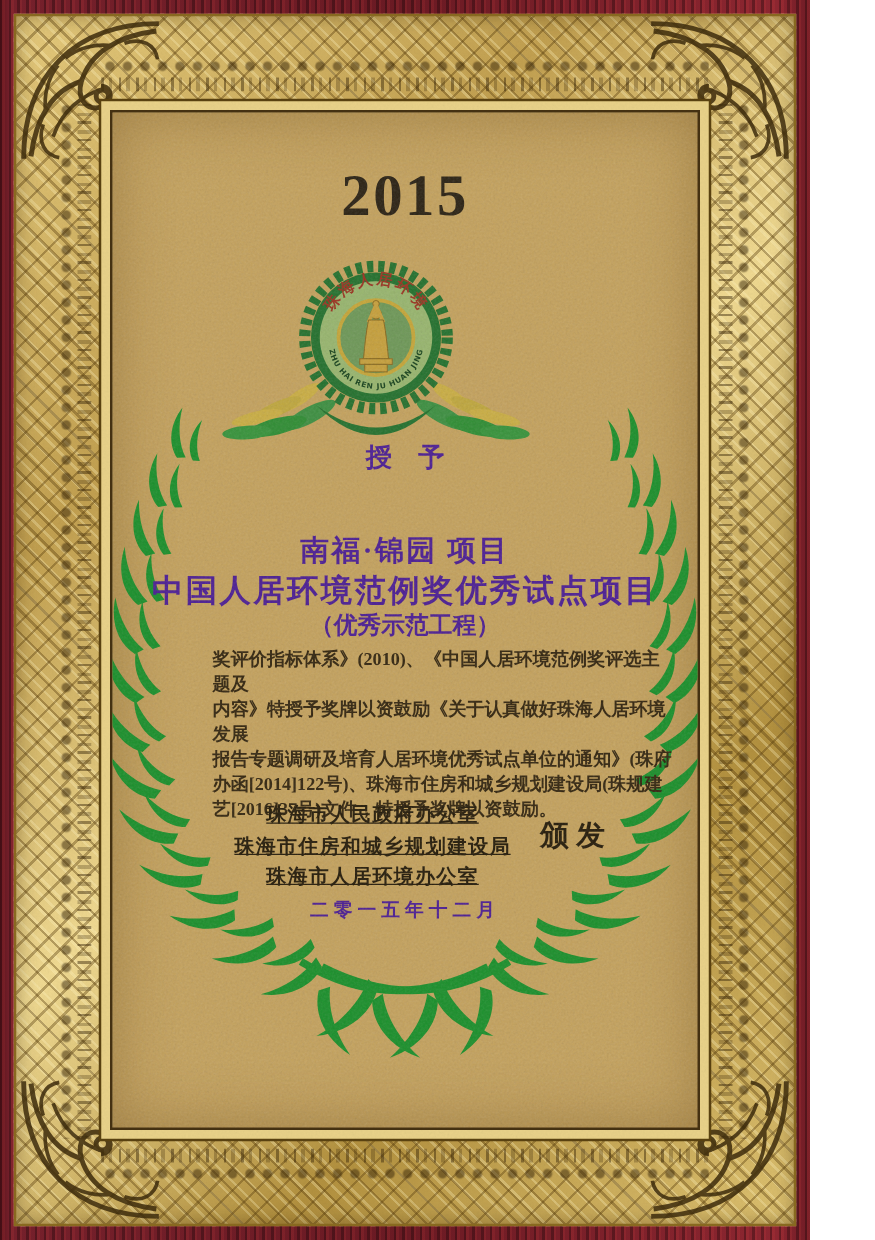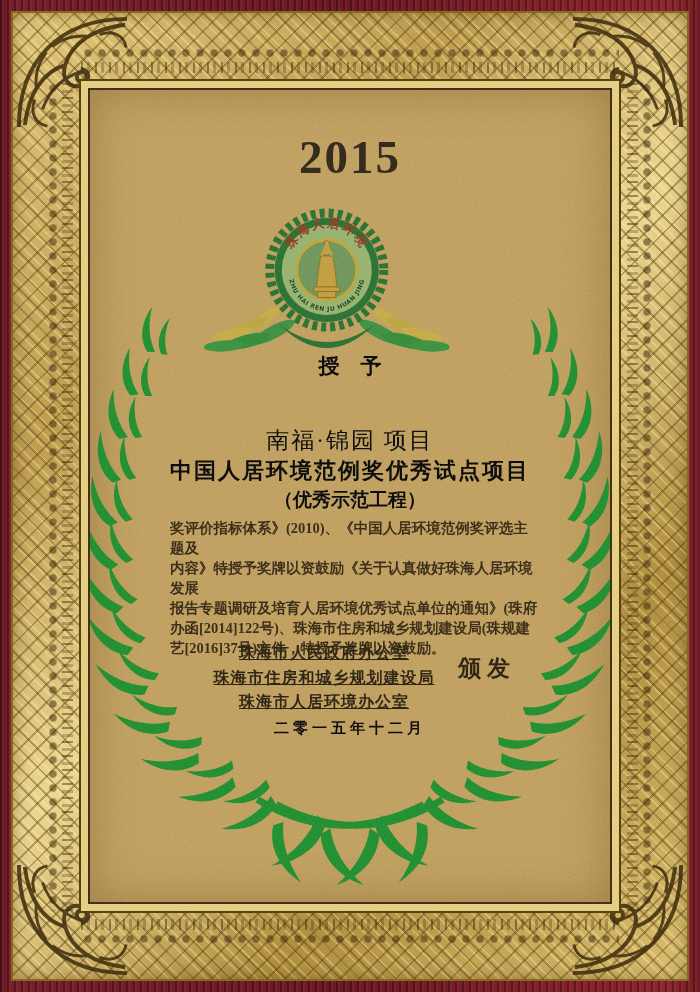--- a/index.html
+++ b/index.html
@@ -1,18 +1,18 @@
 <!DOCTYPE html>
 <html><head>
 <meta charset="utf-8">
 <style>
   html,body{margin:0;padding:0;}
   body{width:700px;height:992px;overflow:hidden;
        font-family:"Liberation Serif","DejaVu Serif",serif;}
-  .photo{position:relative;width:700px;height:992px;
+  .photo{position:relative;width:648px;height:992px;
     background:
       repeating-linear-gradient(90deg, rgba(0,0,0,.28) 0 2px, rgba(255,80,70,.10) 2px 4px, rgba(0,0,0,0) 4px 7px),
       linear-gradient(90deg,#5c141d 0,#75202b 8px,#6a1a23 50%,#8c2630 96%,#6f1c25 100%);}
   .gold-frame{position:absolute;inset:11px;
     background:
       repeating-linear-gradient(45deg, rgba(92,64,14,.38) 0 2px, rgba(0,0,0,0) 2px 13px),
       repeating-linear-gradient(-45deg, rgba(92,64,14,.38) 0 2px, rgba(0,0,0,0) 2px 13px),
       repeating-linear-gradient(45deg, rgba(255,243,190,.30) 4px 6px, rgba(0,0,0,0) 6px 13px),
       linear-gradient(135deg,#e6cb7d 0%,#c2a050 28%,#f0da92 50%,#b3913f 74%,#dfc372 100%);
     box-shadow:inset 0 0 0 2px #8a6a20, inset 0 0 18px rgba(60,40,5,.5);}
@@ -31,27 +31,27 @@
   .motif.top{top:36px;} .motif.bottom{bottom:36px;transform:scaleY(-1);}
   .motif.left{left:36px;} .motif.right{right:36px;transform:scaleX(-1);}
   .corner{position:absolute;width:118px;height:118px;}
   .corner.tl{top:2px;left:2px;} .corner.tr{top:2px;right:2px;transform:scaleX(-1);}
   .corner.bl{bottom:2px;left:2px;transform:scaleY(-1);} .corner.br{bottom:2px;right:2px;transform:scale(-1,-1);}
   .field{position:absolute;inset:77px;background:#c7a45e;
     border:2px solid #453112;
     box-shadow:0 0 0 7px #e9d289, 0 0 0 9px #5a4210, inset 0 0 46px rgba(96,62,12,.38);}
   .grain{position:absolute;inset:0;width:100%;height:100%;pointer-events:none;}
   .wreath{position:absolute;inset:0;width:100%;height:100%;pointer-events:none;}
-  .abs{position:absolute;left:0;right:0;text-align:center;color:#000000;}
+  .abs{position:absolute;left:0;right:0;text-align:center;color:#4c1d95;}
   .year{top:40px;font-size:47px;font-weight:600;letter-spacing:2px;color:#2a2112;}
   .emblem{position:absolute;top:116px;left:50%;transform:translateX(-58%);width:290px;height:152px;}
   .award-to{top:262px;font-size:21px;font-weight:bold;}
   .company{top:303px;font-size:23px;font-weight:bold;letter-spacing:1px;}
-  .project{top:335px;font-size:23px;font-weight:normal;letter-spacing:2px;}
-  .title{top:366px;font-size:22px;font-weight:bold;letter-spacing:2px;
+  .project{top:335px;font-size:23px;font-weight:bold;letter-spacing:2px;}
+  .title{top:366px;font-size:25px;font-weight:bold;letter-spacing:2px;
          font-family:"DejaVu Sans","Liberation Sans",sans-serif;}
   .subtitle{top:397px;font-size:19px;font-weight:bold;
          font-family:"DejaVu Sans","Liberation Sans",sans-serif;}
   .citation{position:absolute;left:80px;top:428px;width:372px;text-align:left;
          font-size:14.5px;line-height:20px;font-weight:bold;color:#33250e;}
   .citation .indent{padding-left:2em;}
   .issuers{position:absolute;left:0;right:0;top:551px;text-align:center;
          transform:translateX(-26px);font-size:16px;line-height:24.5px;
          font-weight:bold;letter-spacing:1px;color:#241a08;text-decoration:underline;}
   .verb{position:absolute;left:50%;margin-left:108px;top:563px;font-size:23px;

